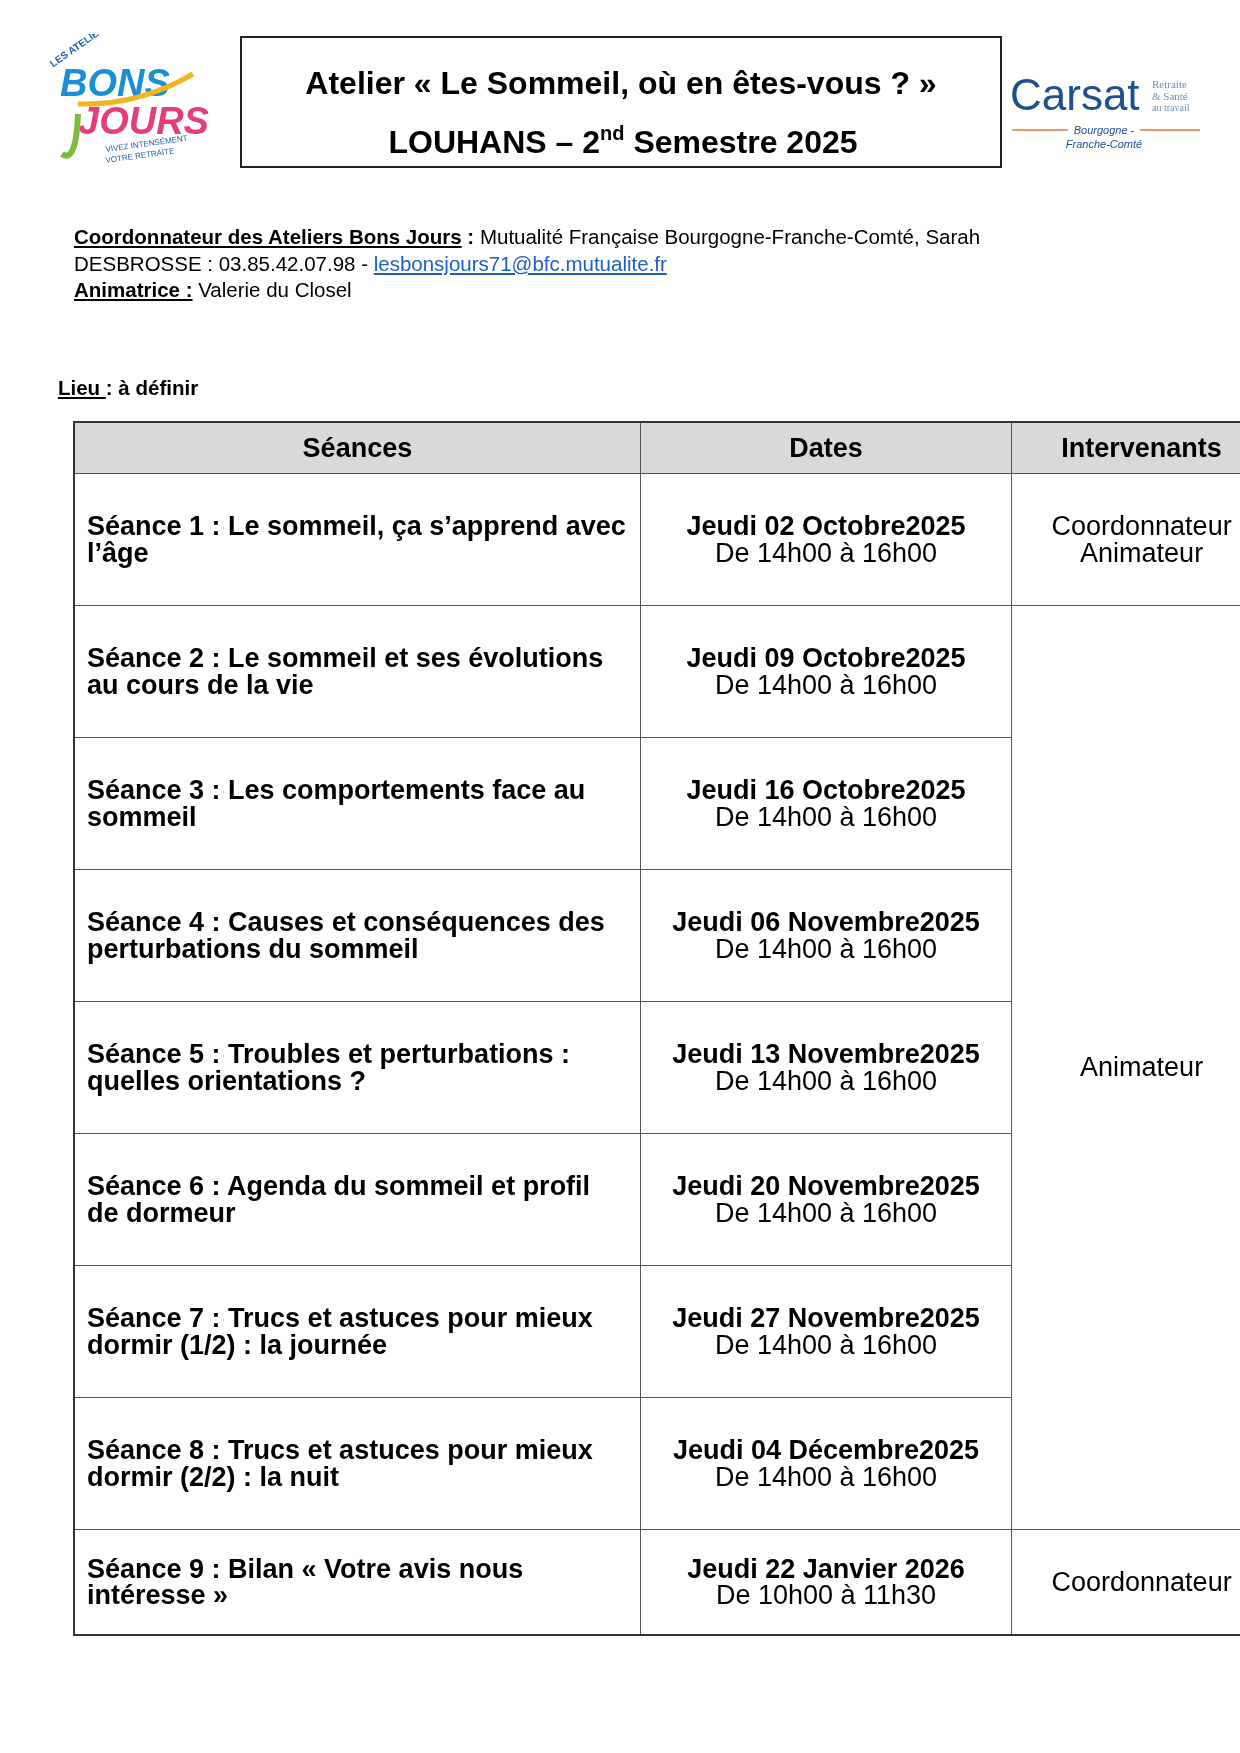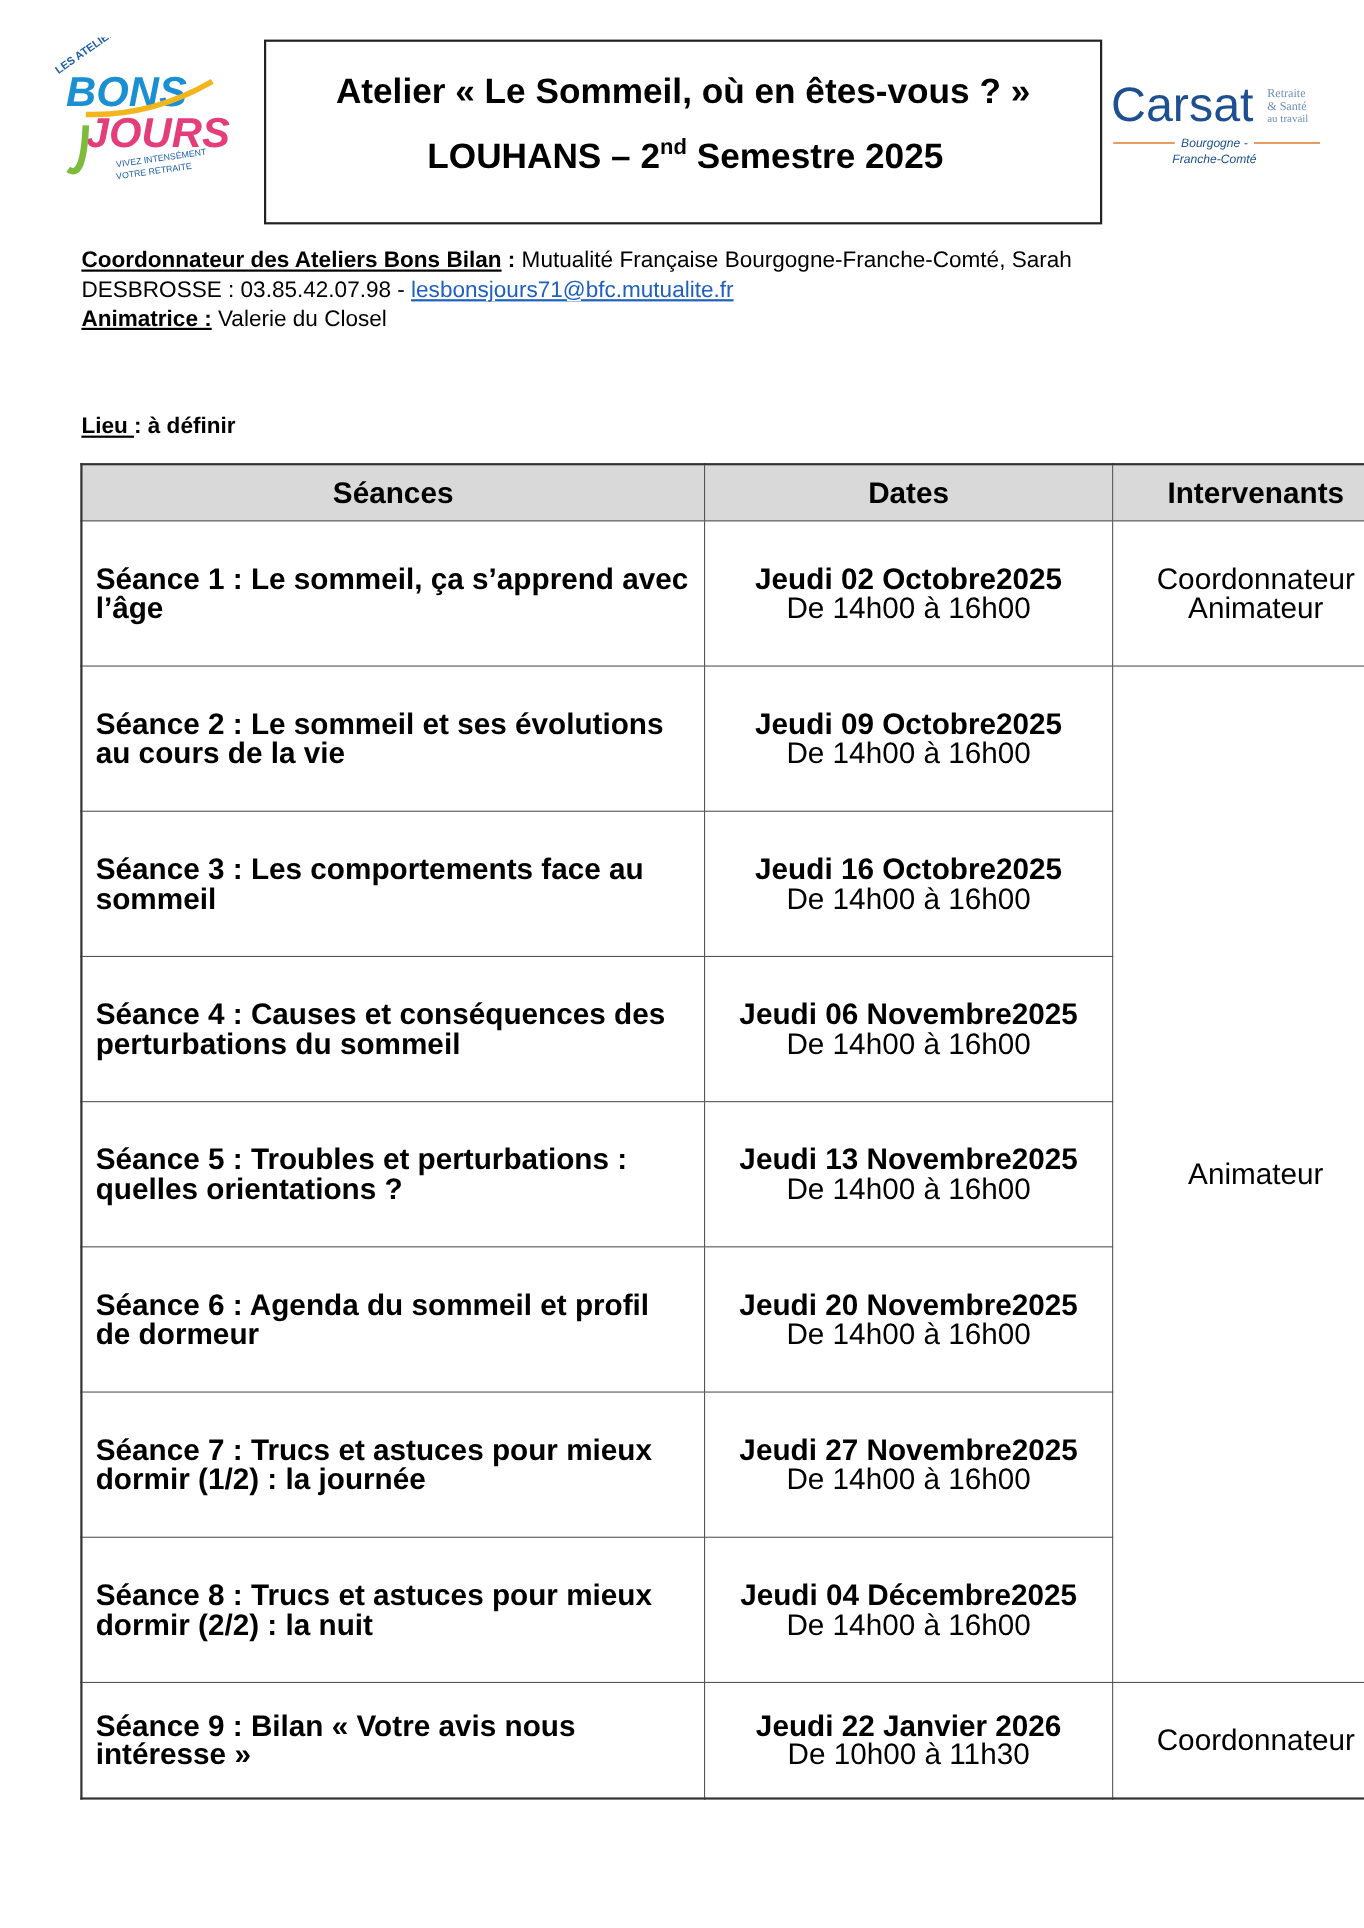--- a/index.html
+++ b/index.html
@@ -1,30 +1,30 @@
 <!DOCTYPE html>
 <html><head>
 <meta charset="utf-8">
 <style>
   html, body { margin:0; padding:0; background:#ffffff; }
   body { width:1240px; height:1753px; position:relative; overflow:hidden;
          font-family:"Liberation Sans", sans-serif; color:#000; }
   .logo-bj { position:absolute; left:38px; top:34px; width:180px; height:138px; }
-  .title-box { position:absolute; left:240px; top:36px; width:762px; height:168px;
+  .title-box { position:absolute; left:240px; top:36px; width:762px; height:132px;
                border:2px solid #222; box-sizing:border-box; text-align:center; }
   .title-line1 { position:absolute; left:0; right:0; top:27px; font-size:32px; font-weight:bold; }
   .title-line2 { position:absolute; left:4px; right:0; top:86px; font-size:32px; font-weight:bold; }
   .title-line2 sup { font-size:20px; vertical-align:13px; line-height:0; }
   .logo-carsat { position:absolute; left:1010px; top:70px; width:200px; height:90px; }
 
   .info { position:absolute; left:74px; top:224px; font-size:20.5px; line-height:26.5px; width:1100px; }
   .info .lbl { font-weight:bold; }
   .info .lbl u { text-decoration:underline; }
   .info a { color:#1f5fbf; text-decoration:underline; }
-  .lieu { position:absolute; left:74px; top:376px; font-size:20.5px; font-weight:bold; }
+  .lieu { position:absolute; left:58px; top:376px; font-size:20.5px; font-weight:bold; }
 
   table.sched { position:absolute; left:73px; top:421px; width:1200px;
                 border-collapse:collapse; font-size:27px; }
   table.sched td, table.sched th { border:1.5px solid #555; }
   table.sched { border:2px solid #333; }
   table.sched th { background:#d9d9d9; height:48px; font-weight:bold; text-align:center; }
   table.sched td { height:129px; vertical-align:middle; }
   table.sched tr.last td { height:102px; }
   td.seance { font-weight:bold; padding:0 12px; line-height:26.5px; text-align:left; }
   td.date { text-align:center; line-height:26.5px; }
@@ -56,21 +56,21 @@
   <text x="142" y="18" font-family="Liberation Serif, serif" font-size="11" fill="#6f8fb8">Retraite</text>
   <text x="142" y="30" font-family="Liberation Serif, serif" font-size="11" fill="#6f8fb8">&amp; Santé</text>
   <text x="142" y="41" font-family="Liberation Serif, serif" font-size="10" fill="#6f8fb8">au travail</text>
   <line x1="2" y1="60" x2="58" y2="60" stroke="#e07a2e" stroke-width="1.5"></line>
   <line x1="130" y1="60" x2="190" y2="60" stroke="#e07a2e" stroke-width="1.5"></line>
   <text x="94" y="64" text-anchor="middle" font-family="Liberation Sans, sans-serif" font-size="11" font-style="italic" fill="#1d4f91">Bourgogne -</text>
   <text x="94" y="78" text-anchor="middle" font-family="Liberation Sans, sans-serif" font-size="11" font-style="italic" fill="#1d4f91">Franche-Comté</text>
 </svg>
 
 <div class="info">
-  <div><span class="lbl"><u>Coordonnateur des Ateliers Bons Bilan</u><span> :</span></span><span> Mutualité Française Bourgogne-Franche-Comté, Sarah</span></div>
+  <div><span class="lbl"><u>Coordonnateur des Ateliers Bons Jours</u><span> :</span></span><span> Mutualité Française Bourgogne-Franche-Comté, Sarah</span></div>
   <div><span>DESBROSSE : 03.85.42.07.98 - </span> <a>lesbonsjours71@bfc.mutualite.fr</a></div>
   <div><span class="lbl"><u>Animatrice :</u></span><span> Valerie du Closel</span></div>
 </div>
 
 <div class="lieu"><u>Lieu </u><span>: à définir</span></div>
 
 <table class="sched">
   <colgroup>
       <col class="c1">
       <col class="c2">

